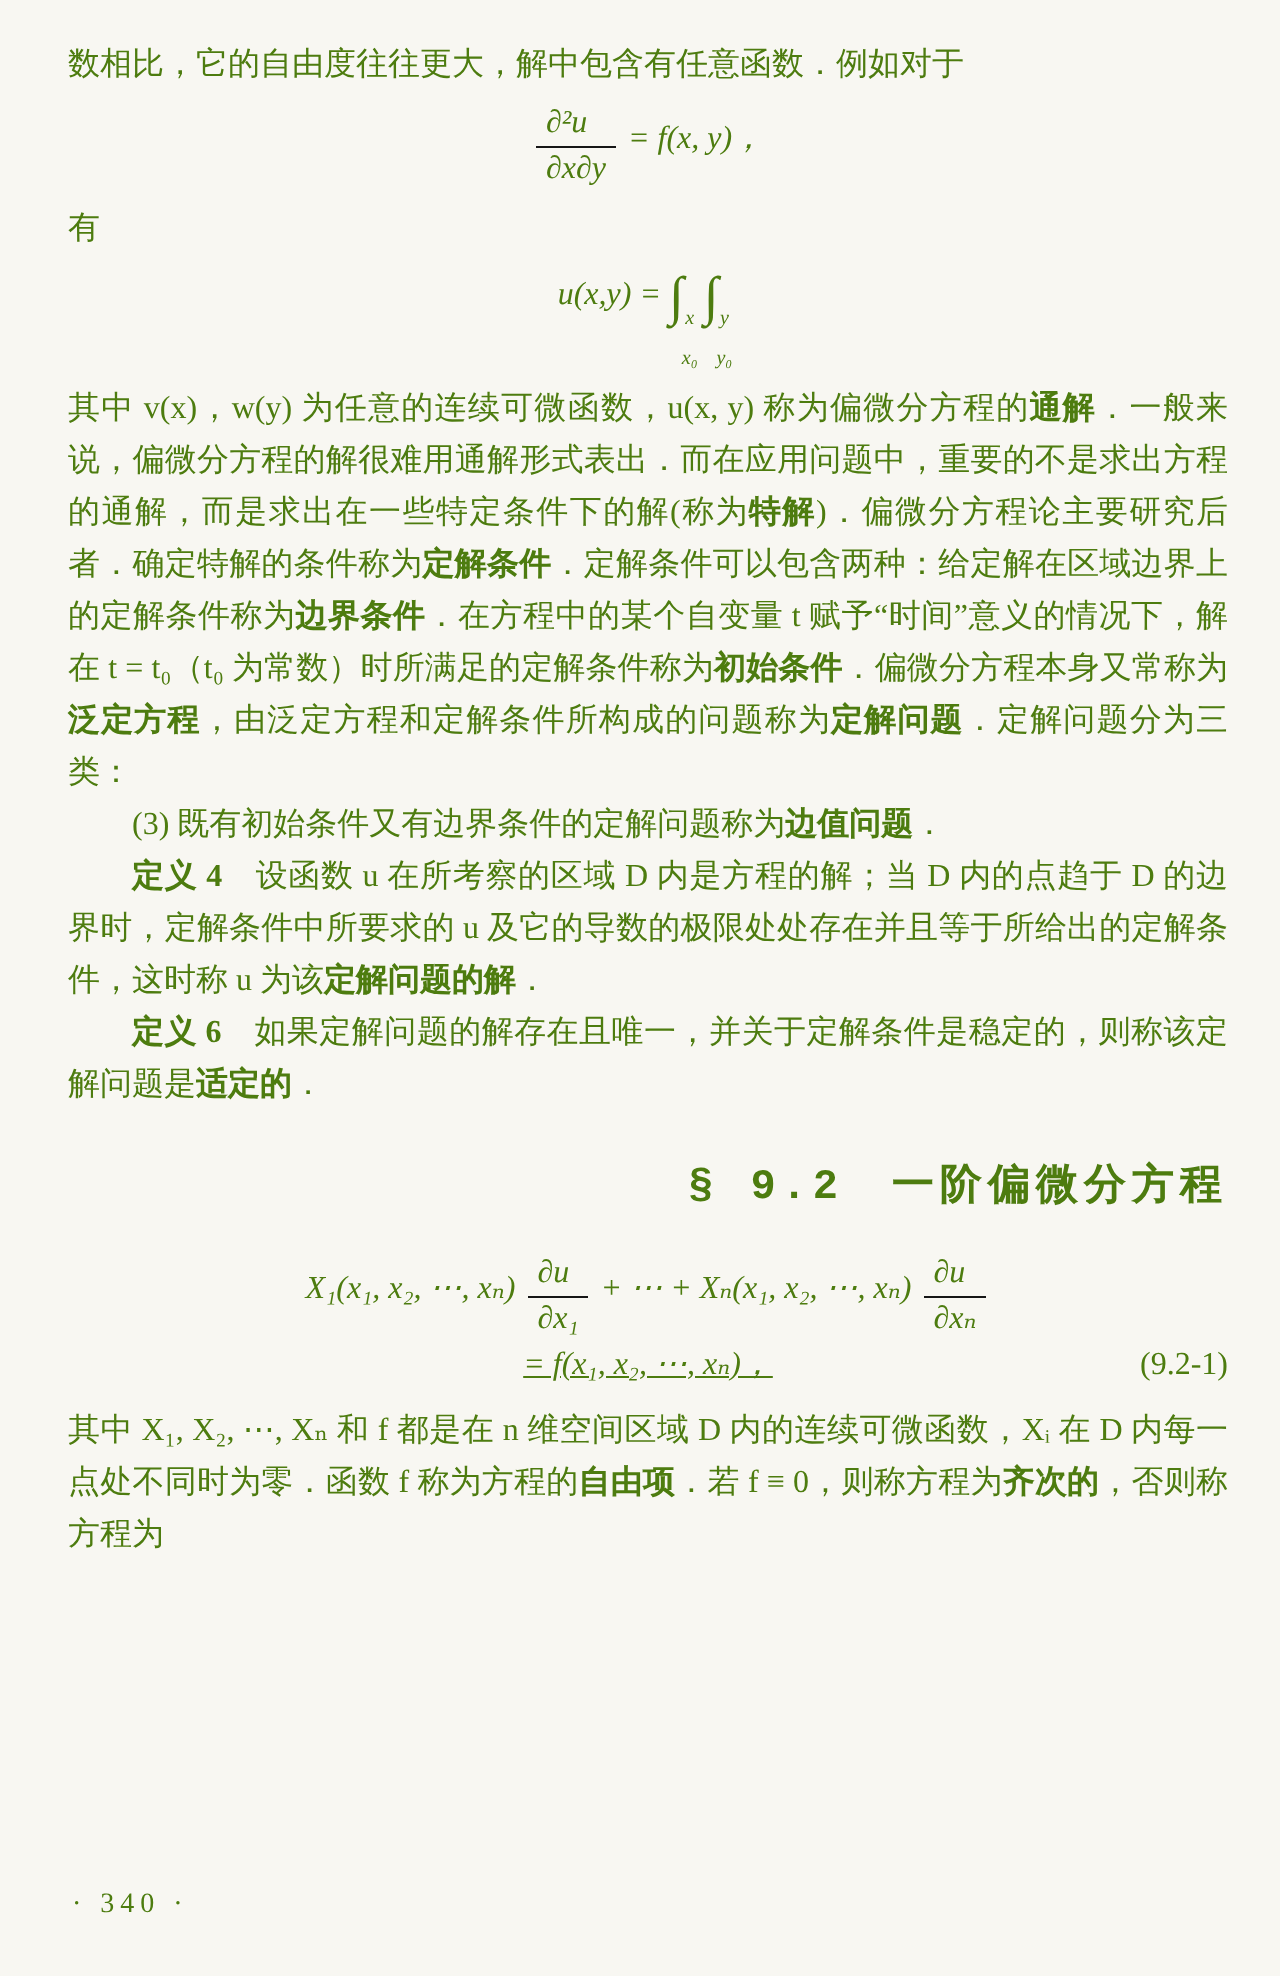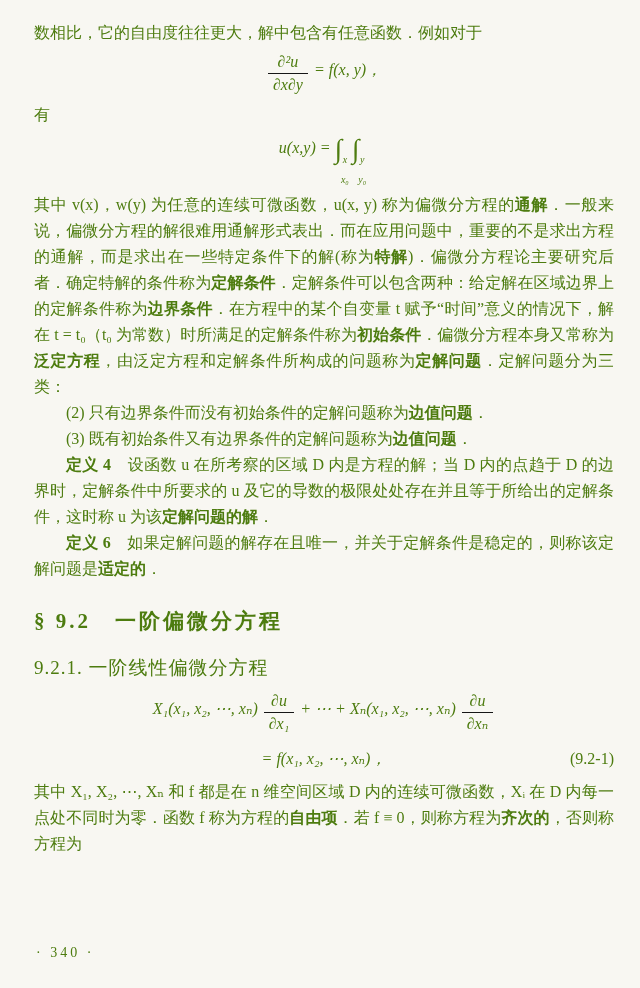--- a/index.html
+++ b/index.html
@@ -17,37 +17,37 @@
   }
   p{margin:0;}
   .b{font-weight:700;}
   .ind{text-indent:2em;}
   .formula{
     text-align:center;text-indent:0;
     margin:7px 0 7px 0;
     font-style:italic;
   }
   .frac{
-    display:inline-block;vertical-align:-0.95em;text-align:center;
+    display:inline-block;vertical-align:-0.95em;text-align:left;
     margin:0 2px;
   }
   .frac .fnum{display:block;padding:0 5px 2px 5px;border-bottom:1.4px solid #161616;line-height:1.15;}
   .frac .fden{display:block;padding:2px 5px 0 5px;line-height:1.15;}
   .int-sign{font-size:27px;vertical-align:-5px;font-style:normal;display:inline-block;}
   .int-lims{
     display:inline-flex;flex-direction:column;justify-content:space-between;
     height:30px;font-size:10px;line-height:1;vertical-align:-10px;
     margin:0 3px 0 -1px;font-style:italic;
   }
   .eqline1{text-align:center;}
-  .eqline2{position:relative;text-align:center;margin-top:12px;}
+  .eqline2{position:relative;text-align:center;margin-top:0;text-decoration:underline;}
   .eqtag{position:absolute;right:0;top:0;font-style:normal;}
   .sec{
-    text-align:left;font-weight:700;font-size:21px;line-height:30px;
-    margin:24px 0 18px 0;text-indent:0;letter-spacing:3px;
+    text-align:right;font-weight:700;font-size:21px;line-height:30px;
+    margin:24px 0 18px 0;text-indent:0;letter-spacing:3px;font-family:Liberation Mono, monospace;
   }
   .subsec{
     font-size:19px;line-height:28px;font-weight:400;
     margin:4px 0 10px 0;text-indent:0;text-align:left;letter-spacing:1px;
   }
   .pagenum{
     position:absolute;left:36px;bottom:22px;
     font-size:14px;letter-spacing:3px;font-style:normal;
   }
 </style>
@@ -74,31 +74,29 @@
         <span>x</span>
         <span>x₀</span>
       </span><span class="int-sign">∫</span><span class="int-lims">
         <span>y</span>
         <span>y₀</span>
       </span>
   </div>
 
   <p><span>其中 v(x)，w(y) 为任意的连续可微函数，u(x, y) 称为偏微分方程的</span><span class="b">通解</span><span>．一般来说，偏微分方程的解很难用通解形式表出．而在应用问题中，重要的不是求出方程的通解，而是求出在一些特定条件下的解(称为</span><span class="b">特解</span><span>)．偏微分方程论主要研究后者．确定特解的条件称为</span><span class="b">定解条件</span><span>．定解条件可以包含两种：给定解在区域边界上的定解条件称为</span><span class="b">边界条件</span><span>．在方程中的某个自变量 t 赋予“时间”意义的情况下，解在 t = t₀（t₀ 为常数）时所满足的定解条件称为</span><span class="b">初始条件</span><span>．偏微分方程本身又常称为</span><span class="b">泛定方程</span><span>，由泛定方程和定解条件所构成的问题称为</span><span class="b">定解问题</span><span>．定解问题分为三类：</span></p>
 
-  <p class="ind"><span>(2) 只有边界条件而没有初始条件的定解问题称为</span><span class="b">边值问题</span><span>．</span></p>
   <p class="ind"><span>(3) 既有初始条件又有边界条件的定解问题称为</span><span class="b">边值问题</span><span>．</span></p>
 
   <p class="ind"><span class="b">定义 4</span><span>　设函数 u 在所考察的区域 D 内是方程的解；当 D 内的点趋于 D 的边界时，定解条件中所要求的 u 及它的导数的极限处处存在并且等于所给出的定解条件，这时称 u 为该</span><span class="b">定解问题的解</span><span>．</span></p>
 
 
   <p class="ind"><span class="b">定义 6</span><span>　如果定解问题的解存在且唯一，并关于定解条件是稳定的，则称该定解问题是</span><span class="b">适定的</span><span>．</span></p>
 
   <h2 class="sec">§ 9.2　一阶偏微分方程</h2>
 
-  <h3 class="subsec">9.2.1. 一阶线性偏微分方程</h3>
 
 
   <div class="formula">
     <div class="eqline1">
       <span>X₁(x₁, x₂, ⋯, xₙ)</span>
       <span class="frac">
         <span class="fnum">∂u</span>
         <span class="fden">∂x₁</span>
       </span>
       <span>+ ⋯ +</span>

